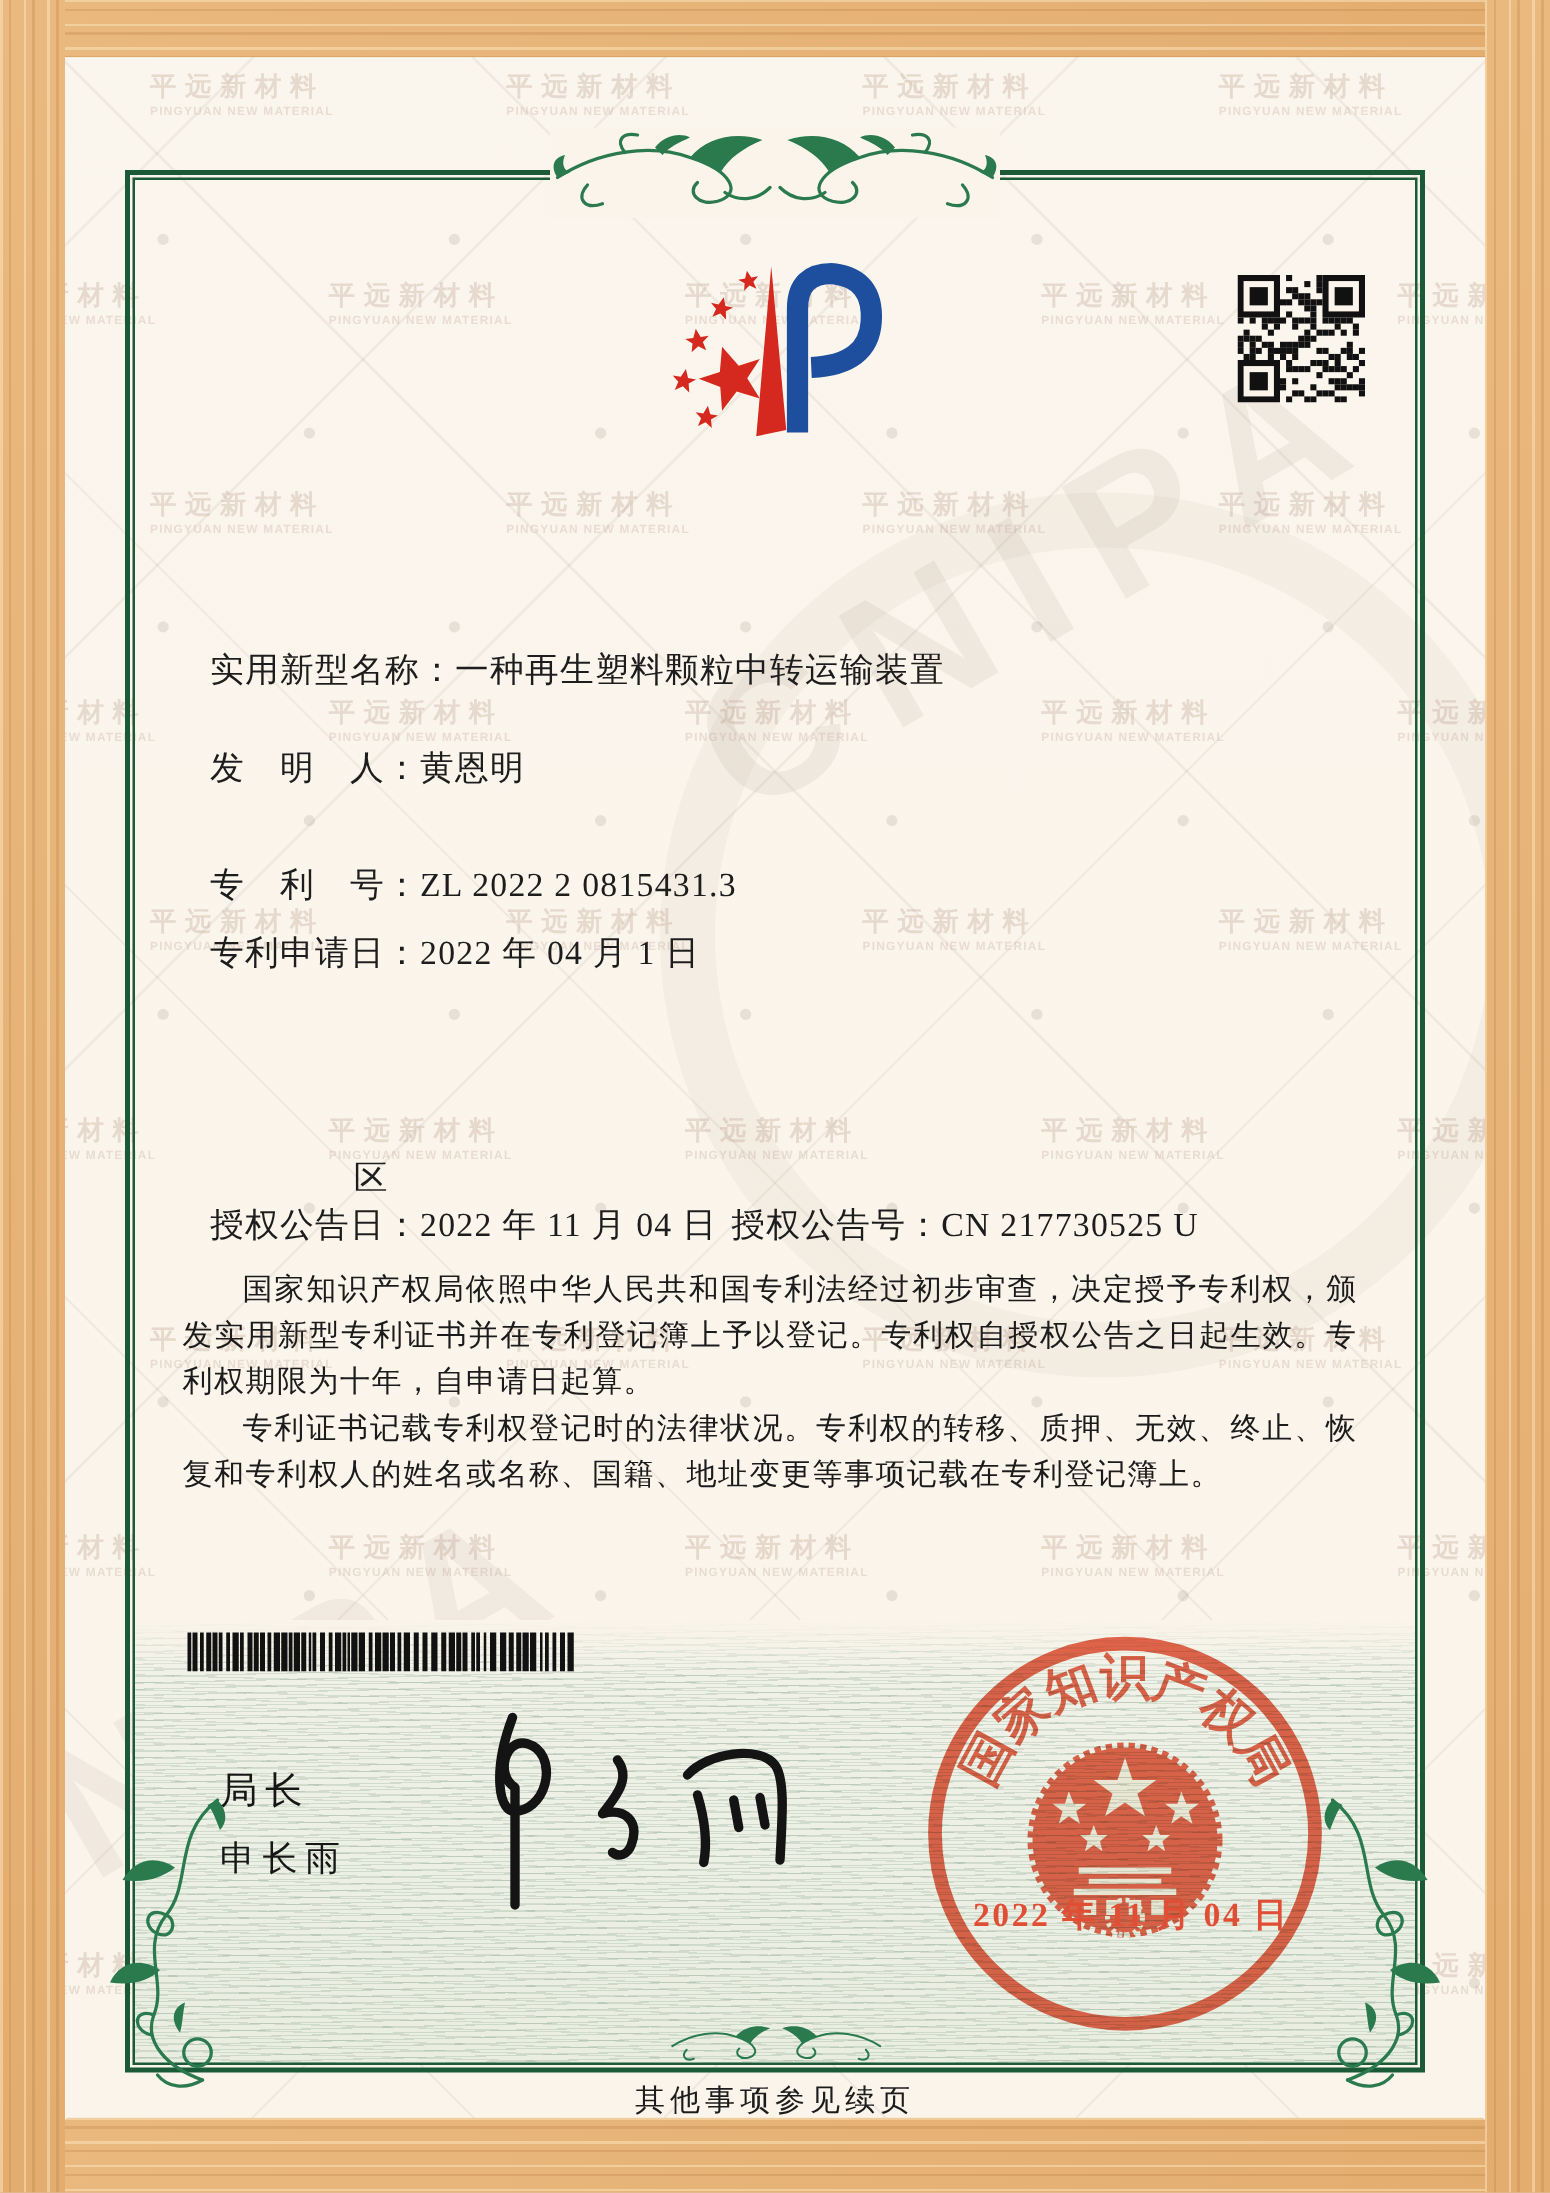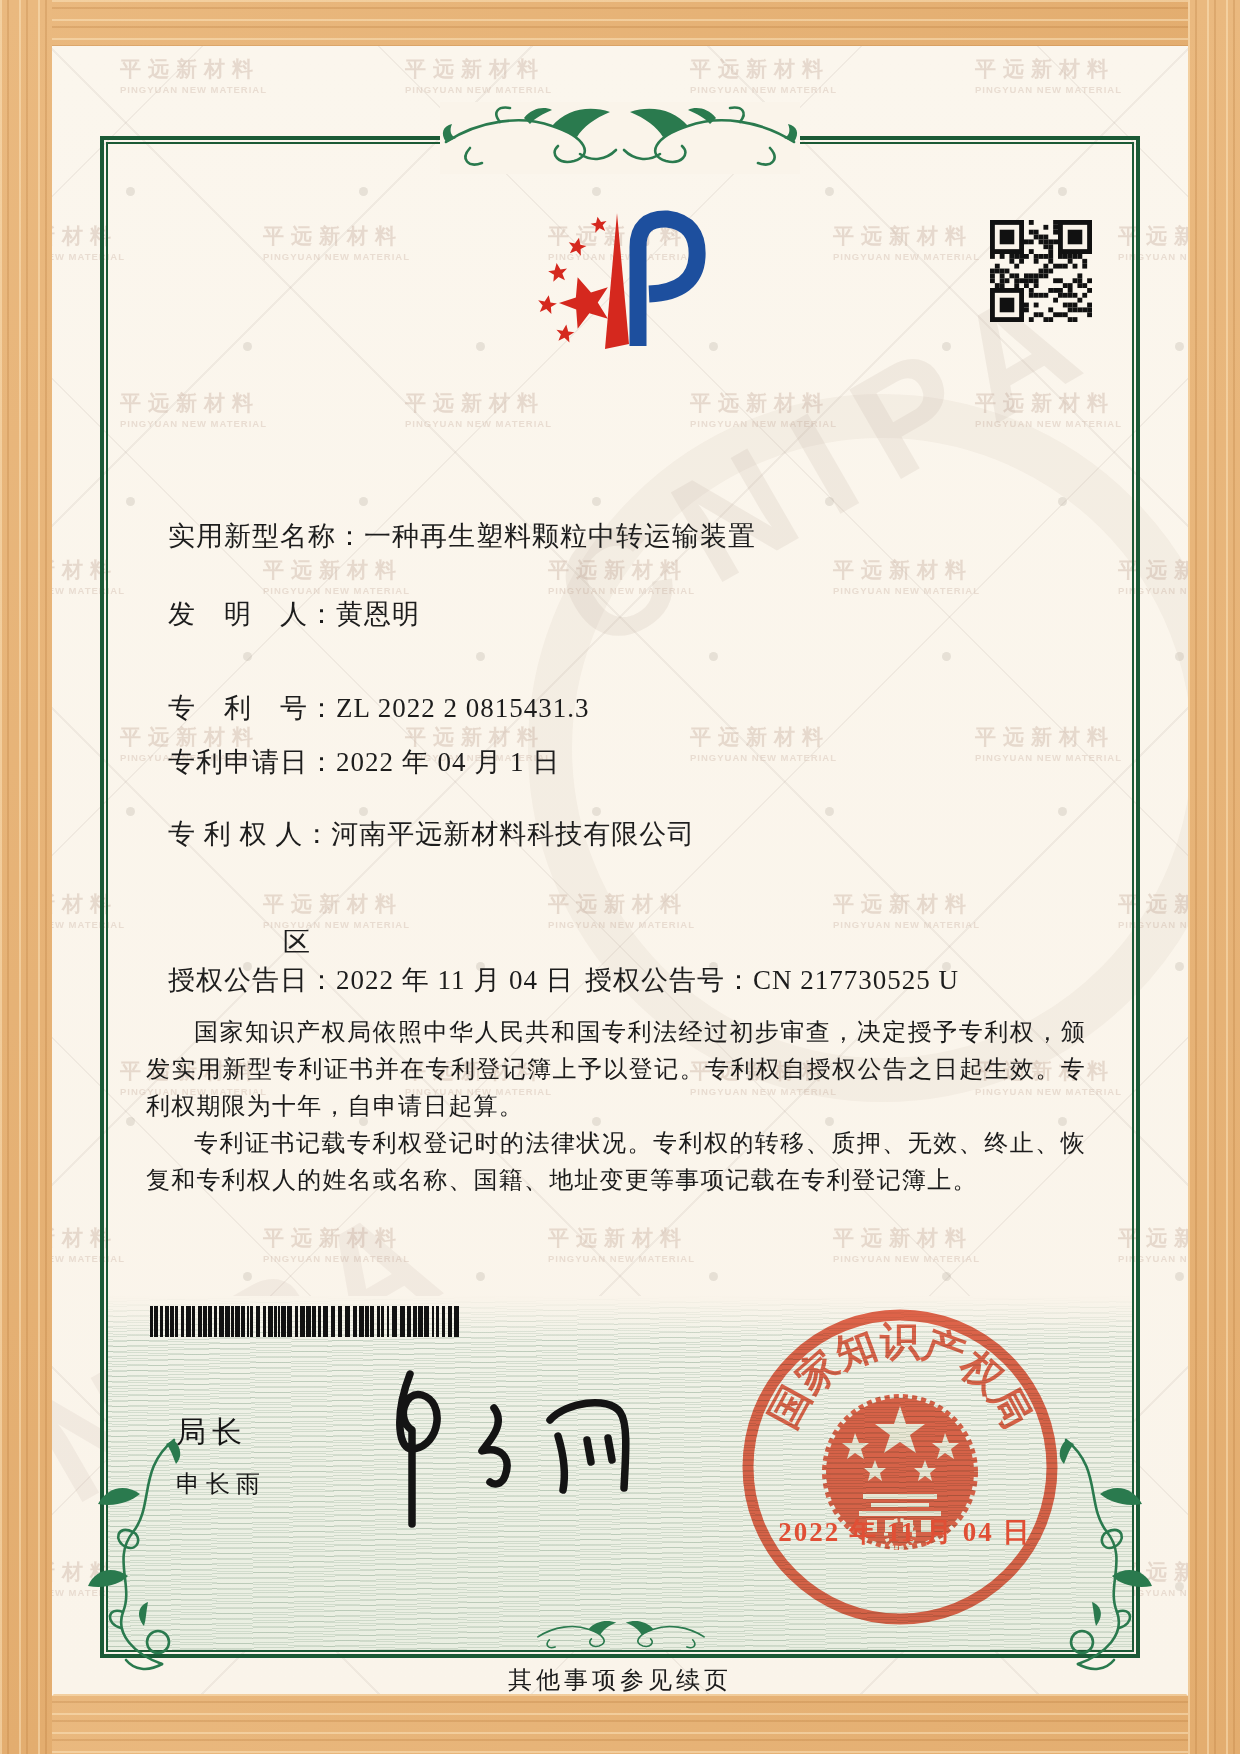--- a/index.html
+++ b/index.html
@@ -62,21 +62,21 @@
   .frow{left:168px;width:930px;font-size:27px;color:#1d1d1d;letter-spacing:1px;white-space:nowrap;}
   .frow .lbl{color:#1d1d1d;}
   .addr-lbl{display:inline-block;width:262px;text-align:justify;text-align-last:justify;}
   .grant2{position:absolute;left:417px;top:0;}
   .body-text{left:146px;top:1014px;width:940px;font-size:24px;line-height:37px;
       letter-spacing:1.2px;color:#1b1b1b;text-align:justify;}
   .body-text p{margin:0;text-indent:2em;}
   .barcode{left:150px;top:1306px;width:322px;height:31px;display:flex;align-items:stretch;z-index:16;}
   .barcode i{display:block;background:#111;}
   .dir-t{left:176px;top:1412px;font-size:30px;letter-spacing:6px;color:#161616;z-index:16;}
-  .dir-n{left:176px;top:1468px;font-size:24px;letter-spacing:6px;color:#161616;z-index:16;}
+  .dir-n{left:176px;top:1468px;font-size:28px;letter-spacing:6px;color:#161616;z-index:16;}
   .sig{left:352px;top:1356px;z-index:16;}
   .seal{left:735px;top:1302px;width:330px;height:330px;z-index:30;opacity:.9;mix-blend-mode:multiply;}
   .seal-date{left:752px;top:1514px;width:306px;text-align:center;font-size:27px;letter-spacing:2px;
       color:#e04f35;z-index:31;font-weight:600;}
   .page-num{left:0;width:1240px;top:1596px;text-align:center;font-size:23px;letter-spacing:3px;
       color:#222;z-index:16;}
   .footer-note{left:0;width:1240px;top:1664px;text-align:center;font-size:24px;letter-spacing:4px;
       color:#1b1b1b;z-index:16;}
   .qr{left:990px;top:220px;width:102px;height:102px;z-index:15;}
   .logo{left:520px;top:205px;z-index:15;}
@@ -575,21 +575,20 @@
         <rect x="58.28571428571428" y="97.14285714285714" width="4.857142857142857" height="4.857142857142857" fill="#111"></rect>
         <rect x="77.71428571428571" y="97.14285714285714" width="4.857142857142857" height="4.857142857142857" fill="#111"></rect>
         <rect x="82.57142857142857" y="97.14285714285714" width="4.857142857142857" height="4.857142857142857" fill="#111"></rect>
       </svg></div>
 
 
   <div class="abs frow" style="top:518px;"><span class="lbl">实用新型名称：</span><span>一种再生塑料颗粒中转运输装置</span></div>
   <div class="abs frow" style="top:596px;"><span class="lbl">发　明　人：</span><span>黄恩明</span></div>
   <div class="abs frow" style="top:670px;margin-top:20px;"><span class="lbl">专　利　号：</span><span>ZL 2022 2 0815431.3</span></div>
   <div class="abs frow" style="top:744px;"><span class="lbl">专利申请日：</span><span>2022 年 04 月 1 日</span></div>
-  <div class="abs frow" style="top:816px;"><span class="lbl">专 利 权 人：</span><span>河南平远新材料科技有限公司</span></div>
 
   <div class="abs frow" style="top:924px;left:283px;"><span>区</span></div>
 
   <div class="abs frow" style="top:962px;">
     <span class="lbl">授权公告日：</span><span>2022 年 11 月 04 日</span>
     <span class="grant2"><span class="lbl">授权公告号：</span><span>CN 217730525 U</span></span>
   </div>
 
   <div class="abs body-text">
     <p>国家知识产权局依照中华人民共和国专利法经过初步审查，决定授予专利权，颁发实用新型专利证书并在专利登记簿上予以登记。专利权自授权公告之日起生效。专利权期限为十年，自申请日起算。</p>

